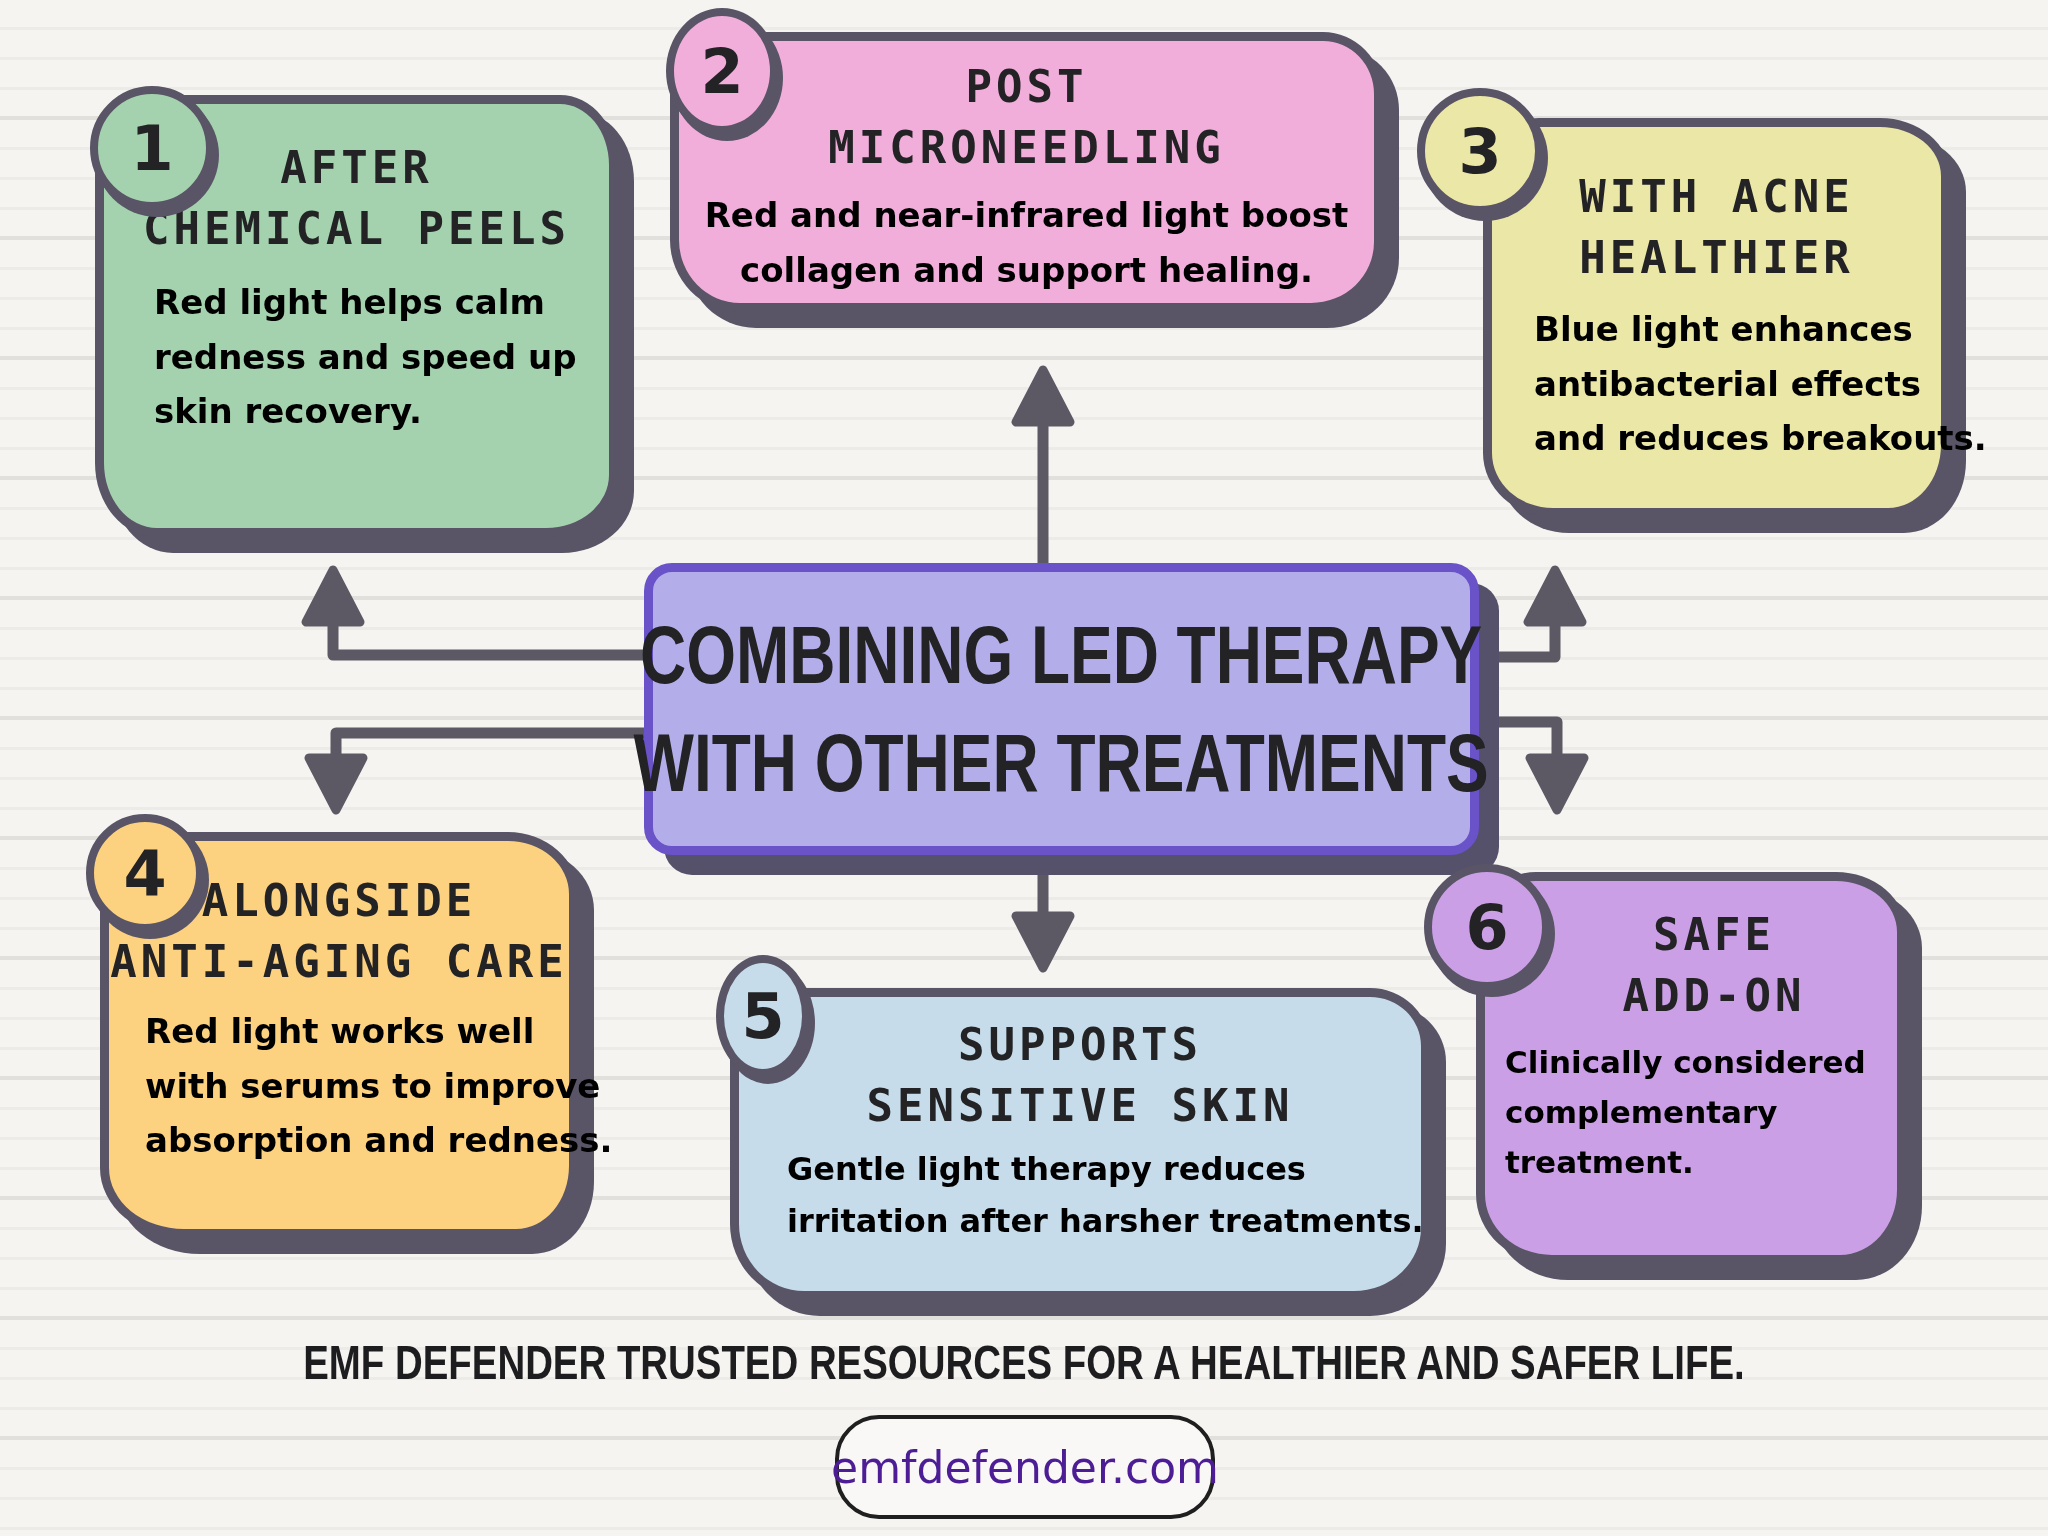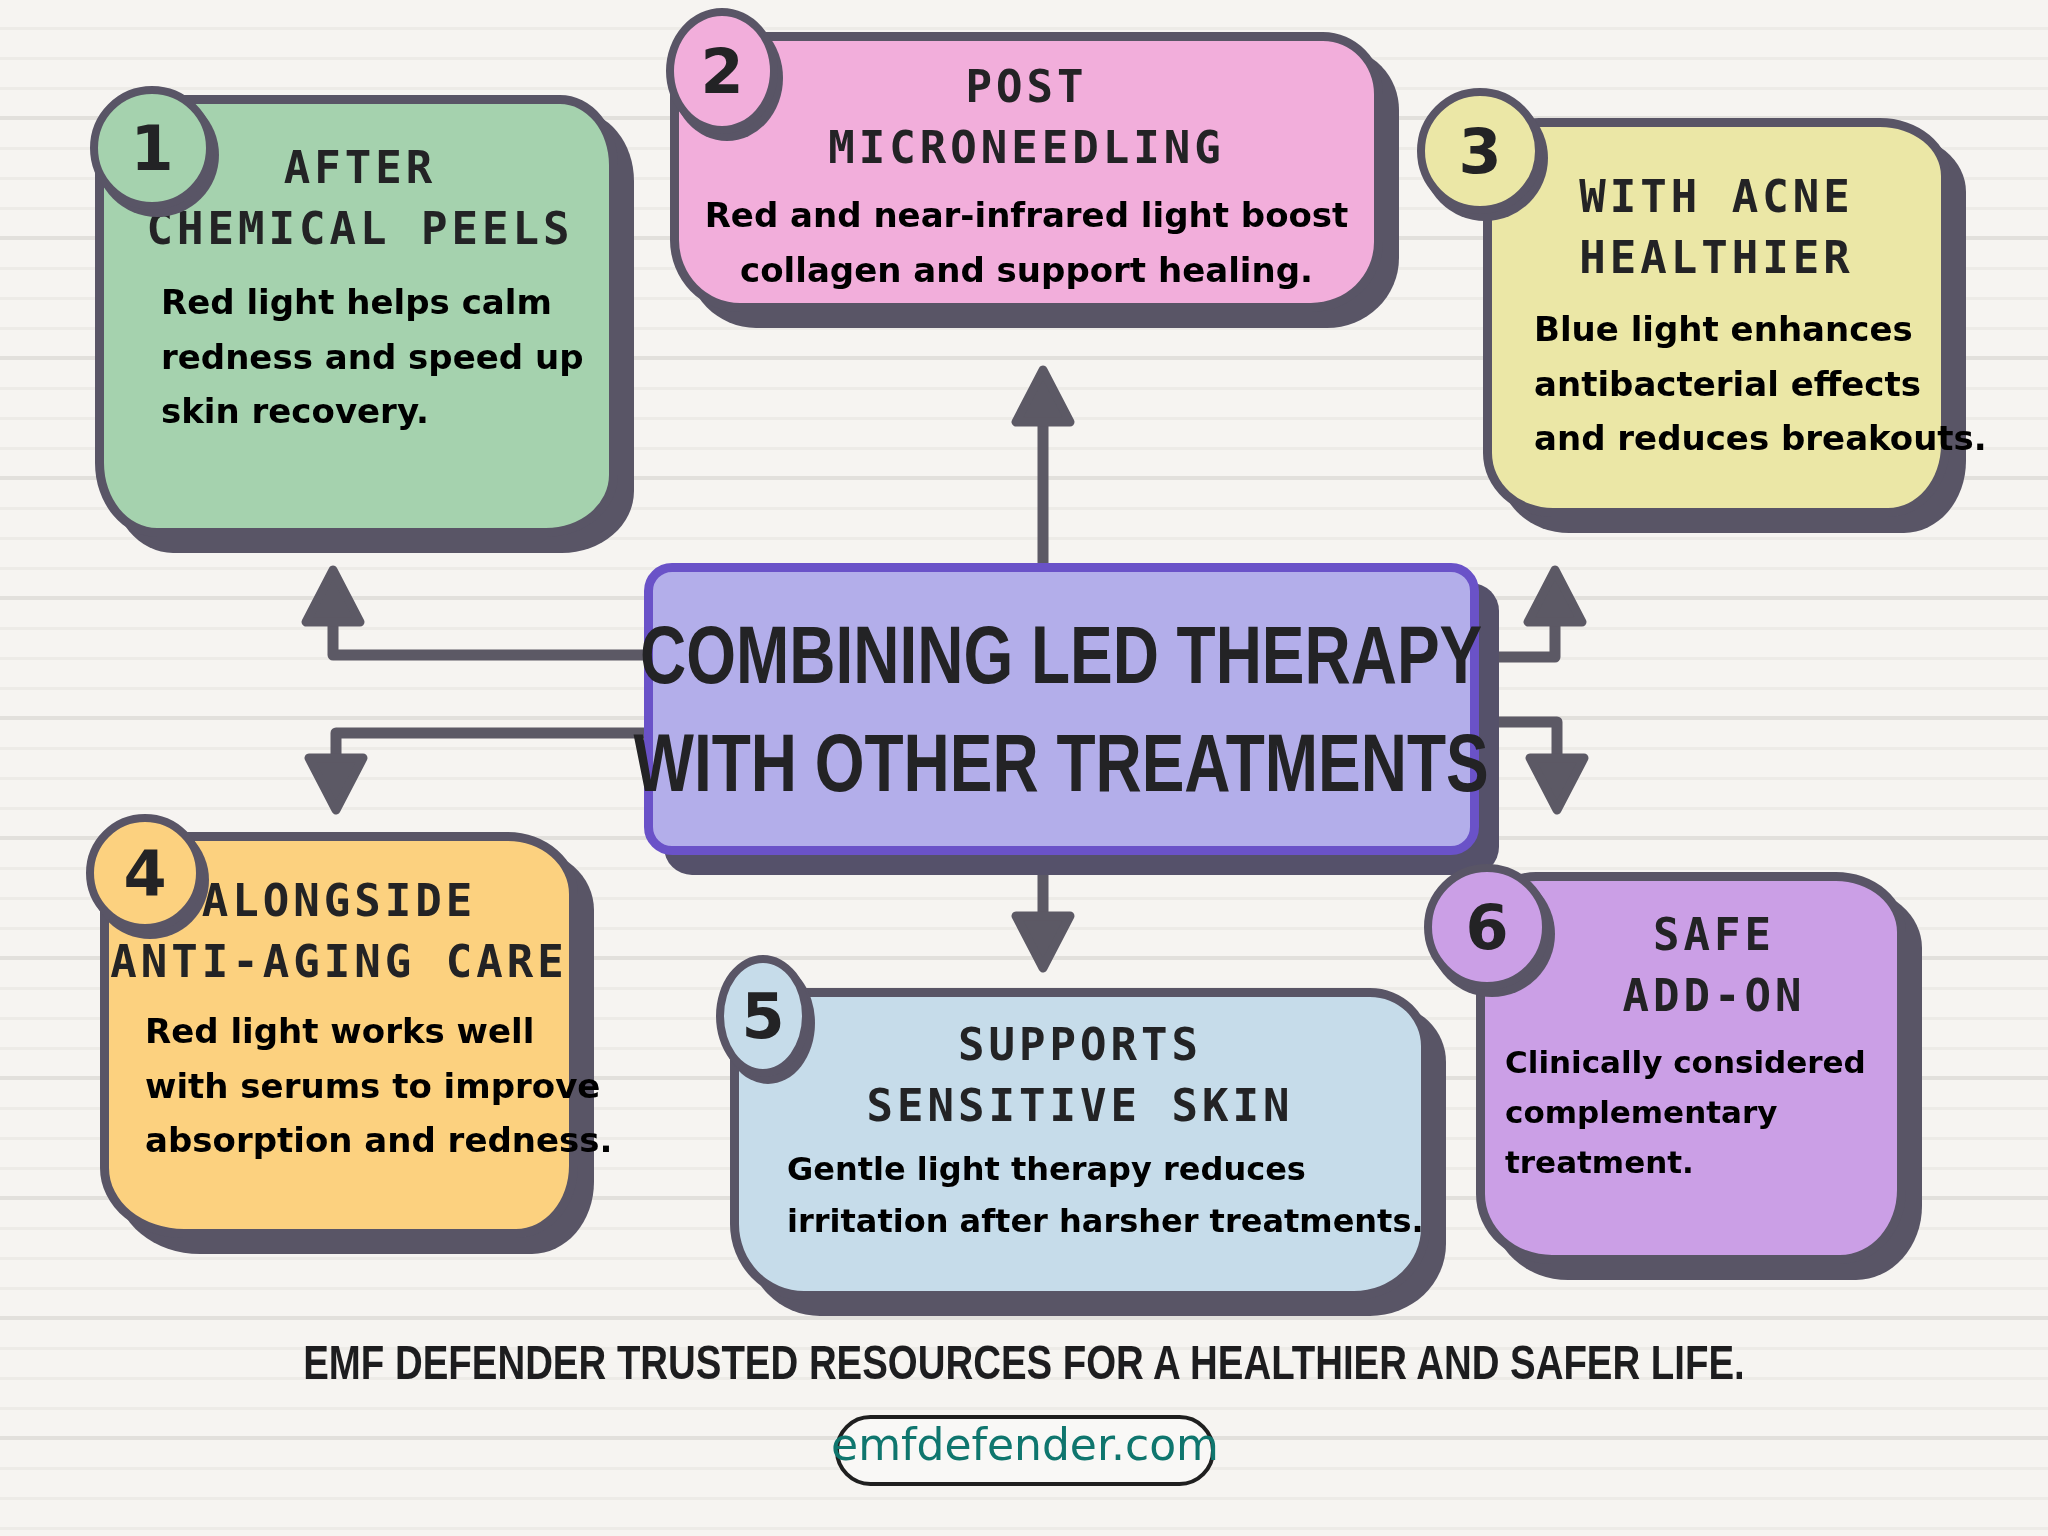--- a/index.html
+++ b/index.html
@@ -91,25 +91,25 @@
   
   .tagline{
     position:absolute;z-index:2;left:0;top:1330px;width:2048px;height:64px;
     display:flex;align-items:center;justify-content:center;
     font-family:"Liberation Sans", sans-serif;
     font-weight:bold;font-size:48px;color:#1d1d1f;
     transform:scaleX(0.8);transform-origin:center;
     white-space:nowrap;
   }
   .site-pill{
-    position:absolute;z-index:2;left:835px;top:1415px;width:380px;height:71px;
+    position:absolute;z-index:2;left:835px;top:1415px;width:380px;height:104px;
     box-sizing:border-box;border:4px solid #1f1f1f;border-radius:44px;
     background:#f9f8f6;
-    display:flex;justify-content:center;
-    font-size:44px;font-weight:normal;color:#0f766e;
+    display:flex;align-items:center;justify-content:center;
+    font-size:44px;font-weight:normal;color:#4c1d95;
   }
 </style>
 </head>
 <body>
 
 <div class="canvas" style="background-color: rgb(246, 244, 241);">
 
   <svg class="arrows" width="2048" height="1536" viewBox="0 0 2048 1536">
     <g fill="none" stroke-width="11" stroke-linejoin="round" style="stroke: rgb(92, 89, 101);">
       <path d="M1043 563 V420"></path>
@@ -129,21 +129,21 @@
     </g>
   </svg>
 
   <div class="center-box" style="background-color: rgb(179, 174, 234); border-color: rgb(106, 82, 200);">
     <h1 class="center-title">
       <span>COMBINING LED THERAPY</span>
       <span>WITH OTHER TREATMENTS</span>
     </h1>
   </div>
 
-  <section class="box b1" style="background-color: rgb(165, 210, 174); border-color: rgb(89, 85, 102); padding-left: 7px;">
+  <section class="box b1" style="background-color: rgb(165, 210, 174); border-color: rgb(89, 85, 102);">
     <h2 class="box-title">
       <span>AFTER</span>
       <span>CHEMICAL PEELS</span>
     </h2>
     <p class="box-body">
       <span>Red light helps calm</span>
       <span>redness and speed up</span>
       <span>skin recovery.</span>
     </p>
   </section>

